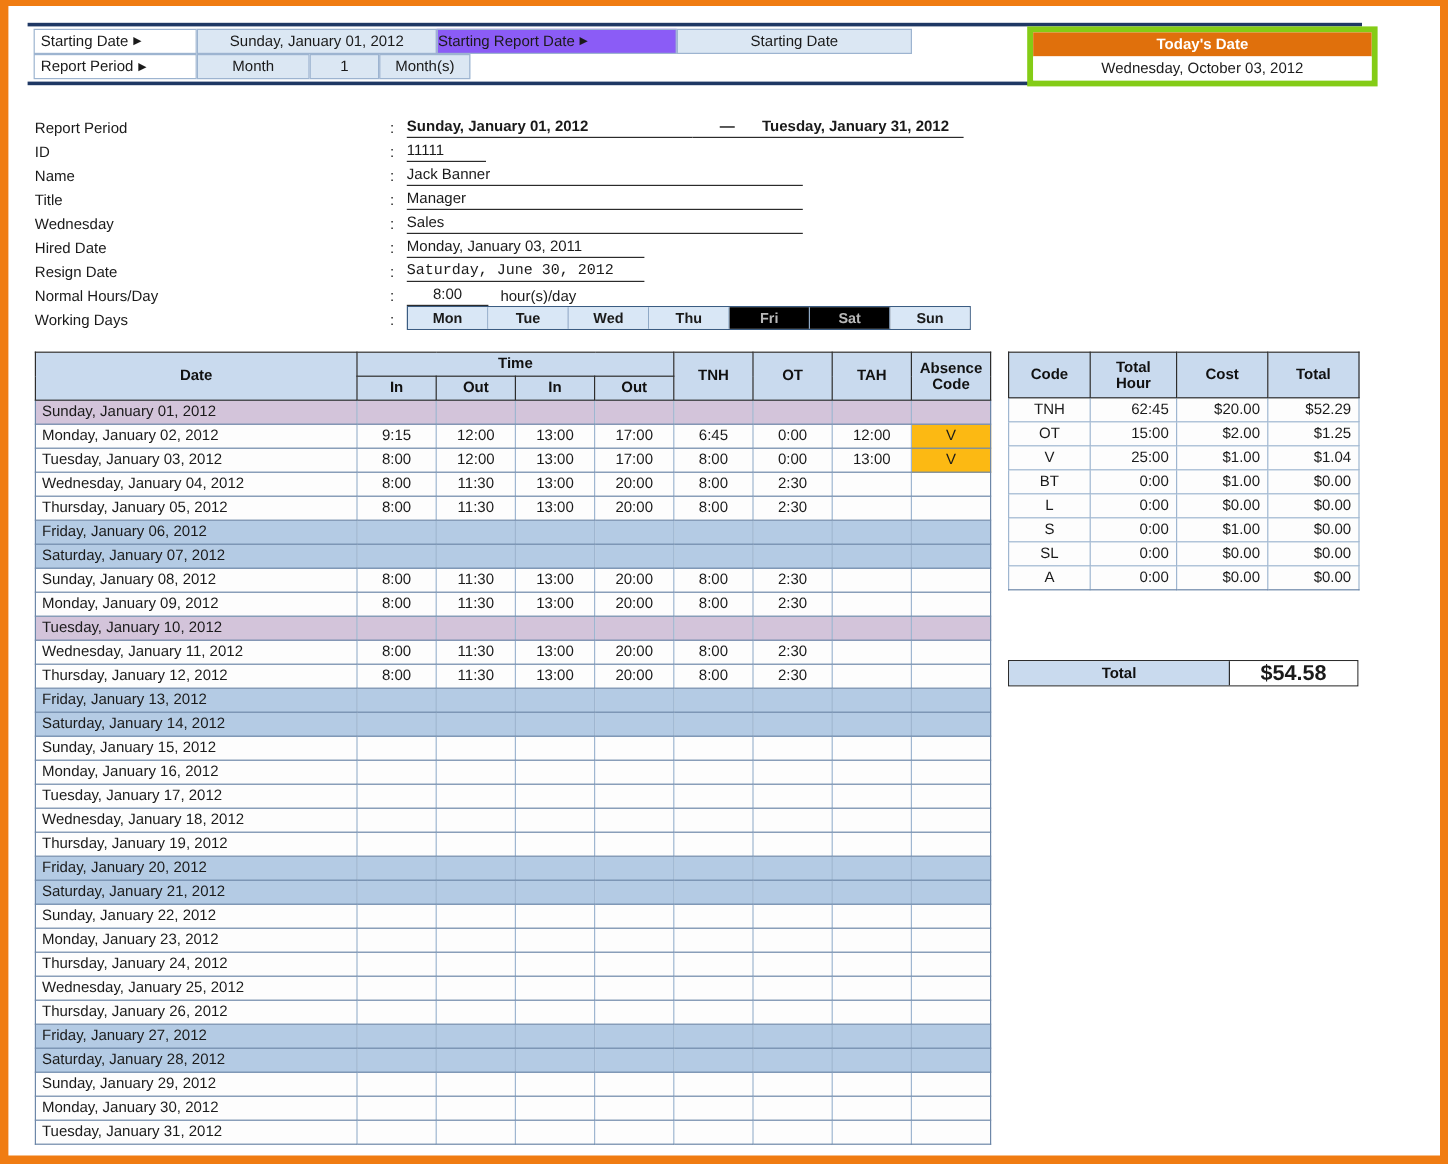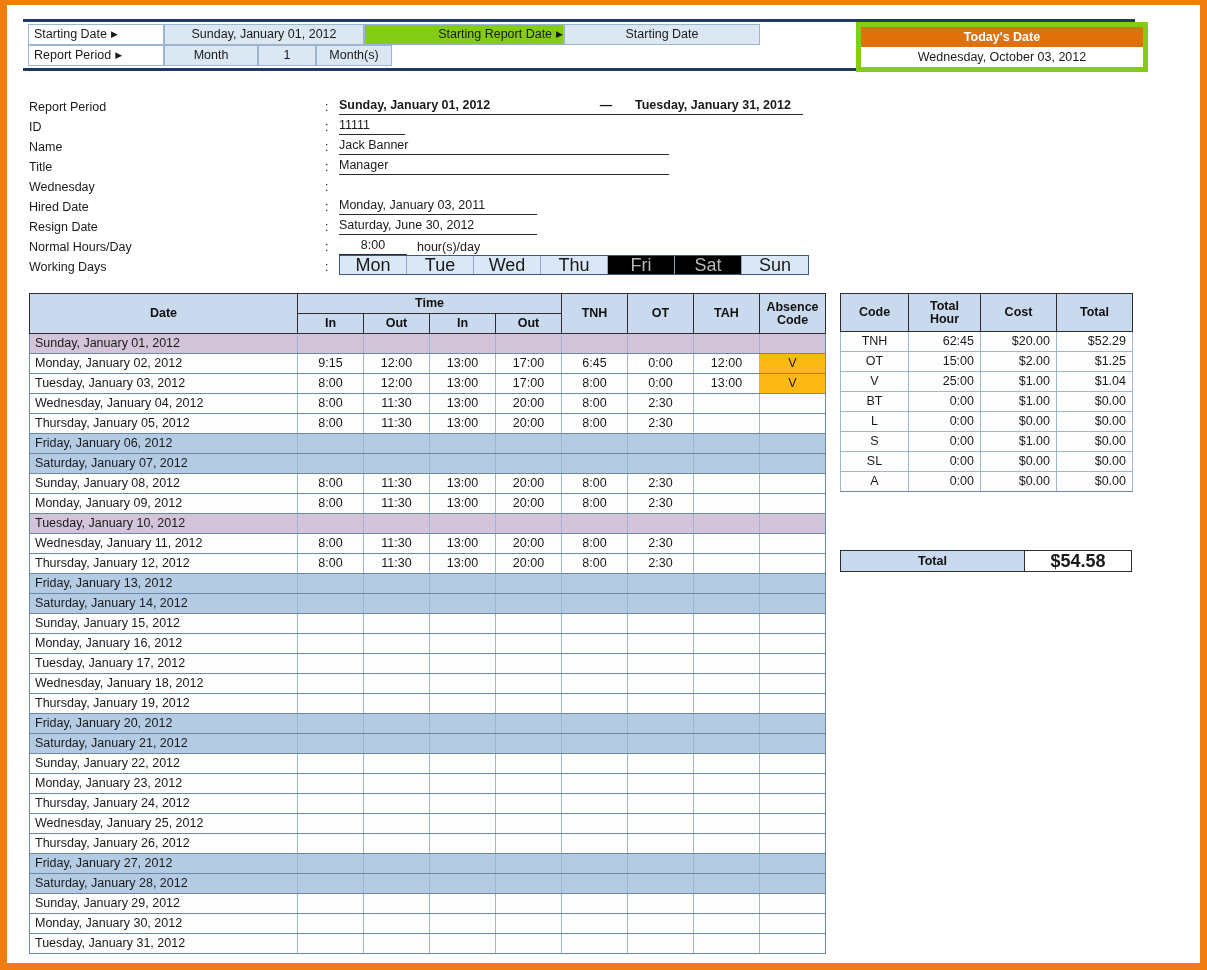--- a/index.html
+++ b/index.html
@@ -54,21 +54,21 @@
     display: flex;
     align-items: center;
     font-size: 12.5px;
     line-height: 1;
     background: #ffffff;
     white-space: nowrap;
   }
   .cell.lbl   { padding-left: 5px; justify-content: flex-start; background:#ffffff; }
   .cell.val   { justify-content: center; background: #dbe7f3; }
   .cell.valc  { justify-content: center; background: #dbe7f3; }
-  .cell.plain { justify-content: flex-end; background: #84cc16; }
+  .cell.plain { justify-content: flex-start; background: #8b5cf6; }
 
   .w-lbl1 { width: 136px; }
   .w-val1 { width: 200px; }
   .w-lbl2 { width: 94px; }
   .w-val2 { width: 58px; }
   .w-val3 { width: 76px; }
   .w-lbl3 { width: 200px; }
   .w-val4 { width: 196px; }
 
   .tri { font-size: 9px; margin-left: 4px; position: relative; top: 0px; }
@@ -137,43 +137,44 @@
     white-space: nowrap;
   }
   .period-a { width: 238px; font-weight: bold; }
   .period-dash { width: 58px; text-align: center; font-weight: bold; }
   .period-b { width: 168px; font-weight: bold; }
   .u-id    { width: 66px; }
   .u-name  { width: 330px; }
   .u-title { width: 330px; }
   .u-dept  { width: 330px; }
   .u-hired { width: 198px; }
-  .u-resign{ width: 198px; }
+  .u-resign{ width: 198px; font-family: Liberation Mono, monospace; }
   .u-hours { width: 68px; text-align: center; }
   .hrsuffix { padding-left: 10px; line-height: 16px; }
 
   
   .wd {
     display: flex;
     border: 1.4px solid #3b5c82;
     box-sizing: border-box;
     height: 20px;
     width: 470px;
   }
   .wd .day {
     flex: 1 1 0;
     box-sizing: border-box;
     border-right: 1px solid #8fa9c6;
-    font-size: 18px;
+    font-size: 12px;
     display: flex;
     align-items: center;
     justify-content: center;
     background: #d9e7f6;
     color: #1a1a1a;
     line-height: 1;
+    font-weight: bold;
   }
   .wd .day:last-child { border-right: none; }
   .wd .day.off {
     background: #000000;
     color: #b8b8b8;
   }
 
   
   .tsheet {
     position: absolute;
@@ -370,20 +371,23 @@
       <div class="lab">Title</div>
       <div class="colon">:</div>
       <div class="fieldwrap">
         <div class="uline u-title">Manager</div>
       </div>
     </div>
 
     <div class="inforow">
       <div class="lab">Wednesday</div>
       <div class="colon">:</div>
+      <div class="fieldwrap">
+        <div class="uline u-dept">Sales</div>
+      </div>
     </div>
 
     <div class="inforow">
       <div class="lab">Hired Date</div>
       <div class="colon">:</div>
       <div class="fieldwrap">
         <div class="uline u-hired">Monday, January 03, 2011</div>
       </div>
     </div>
 

